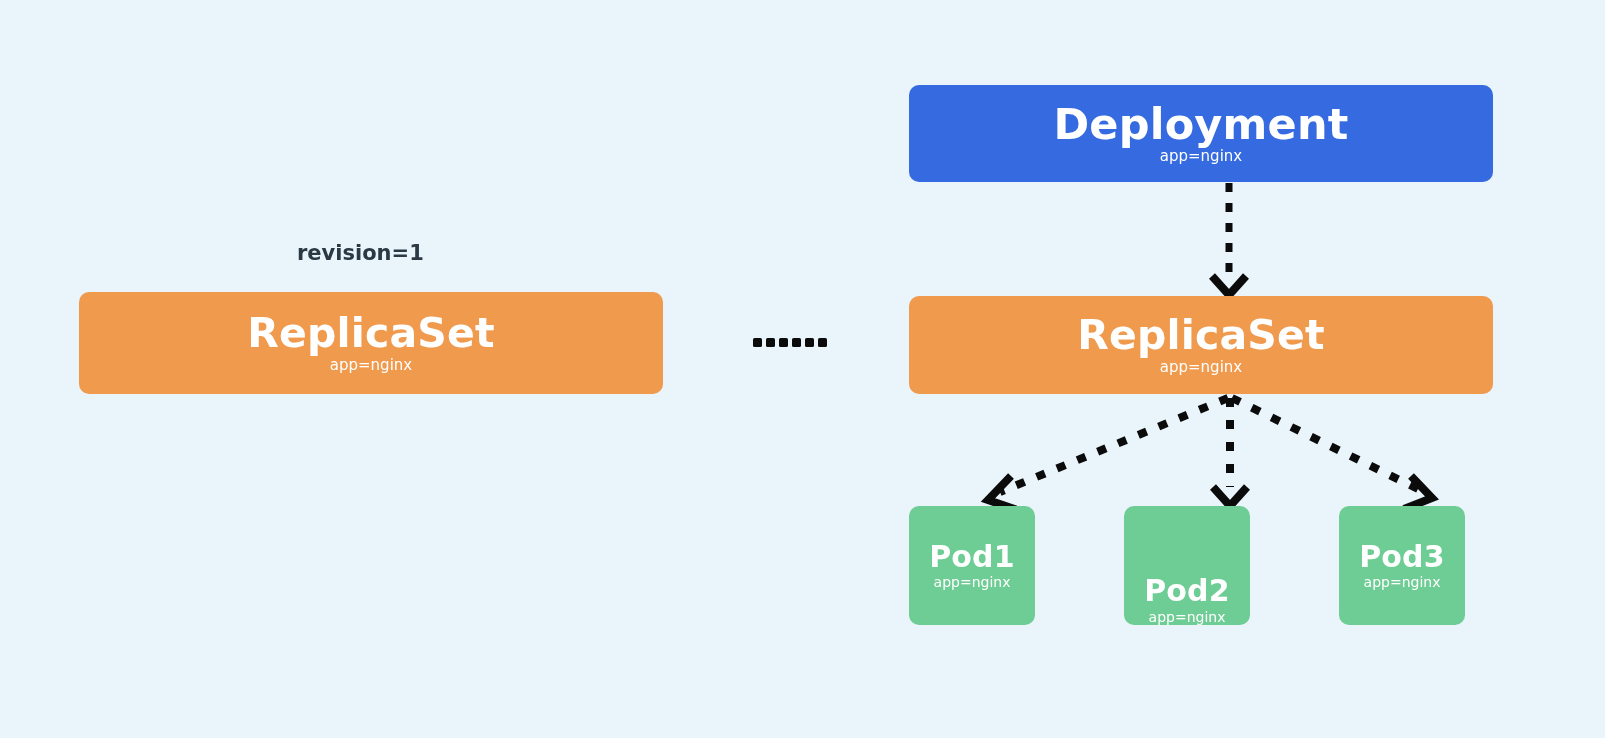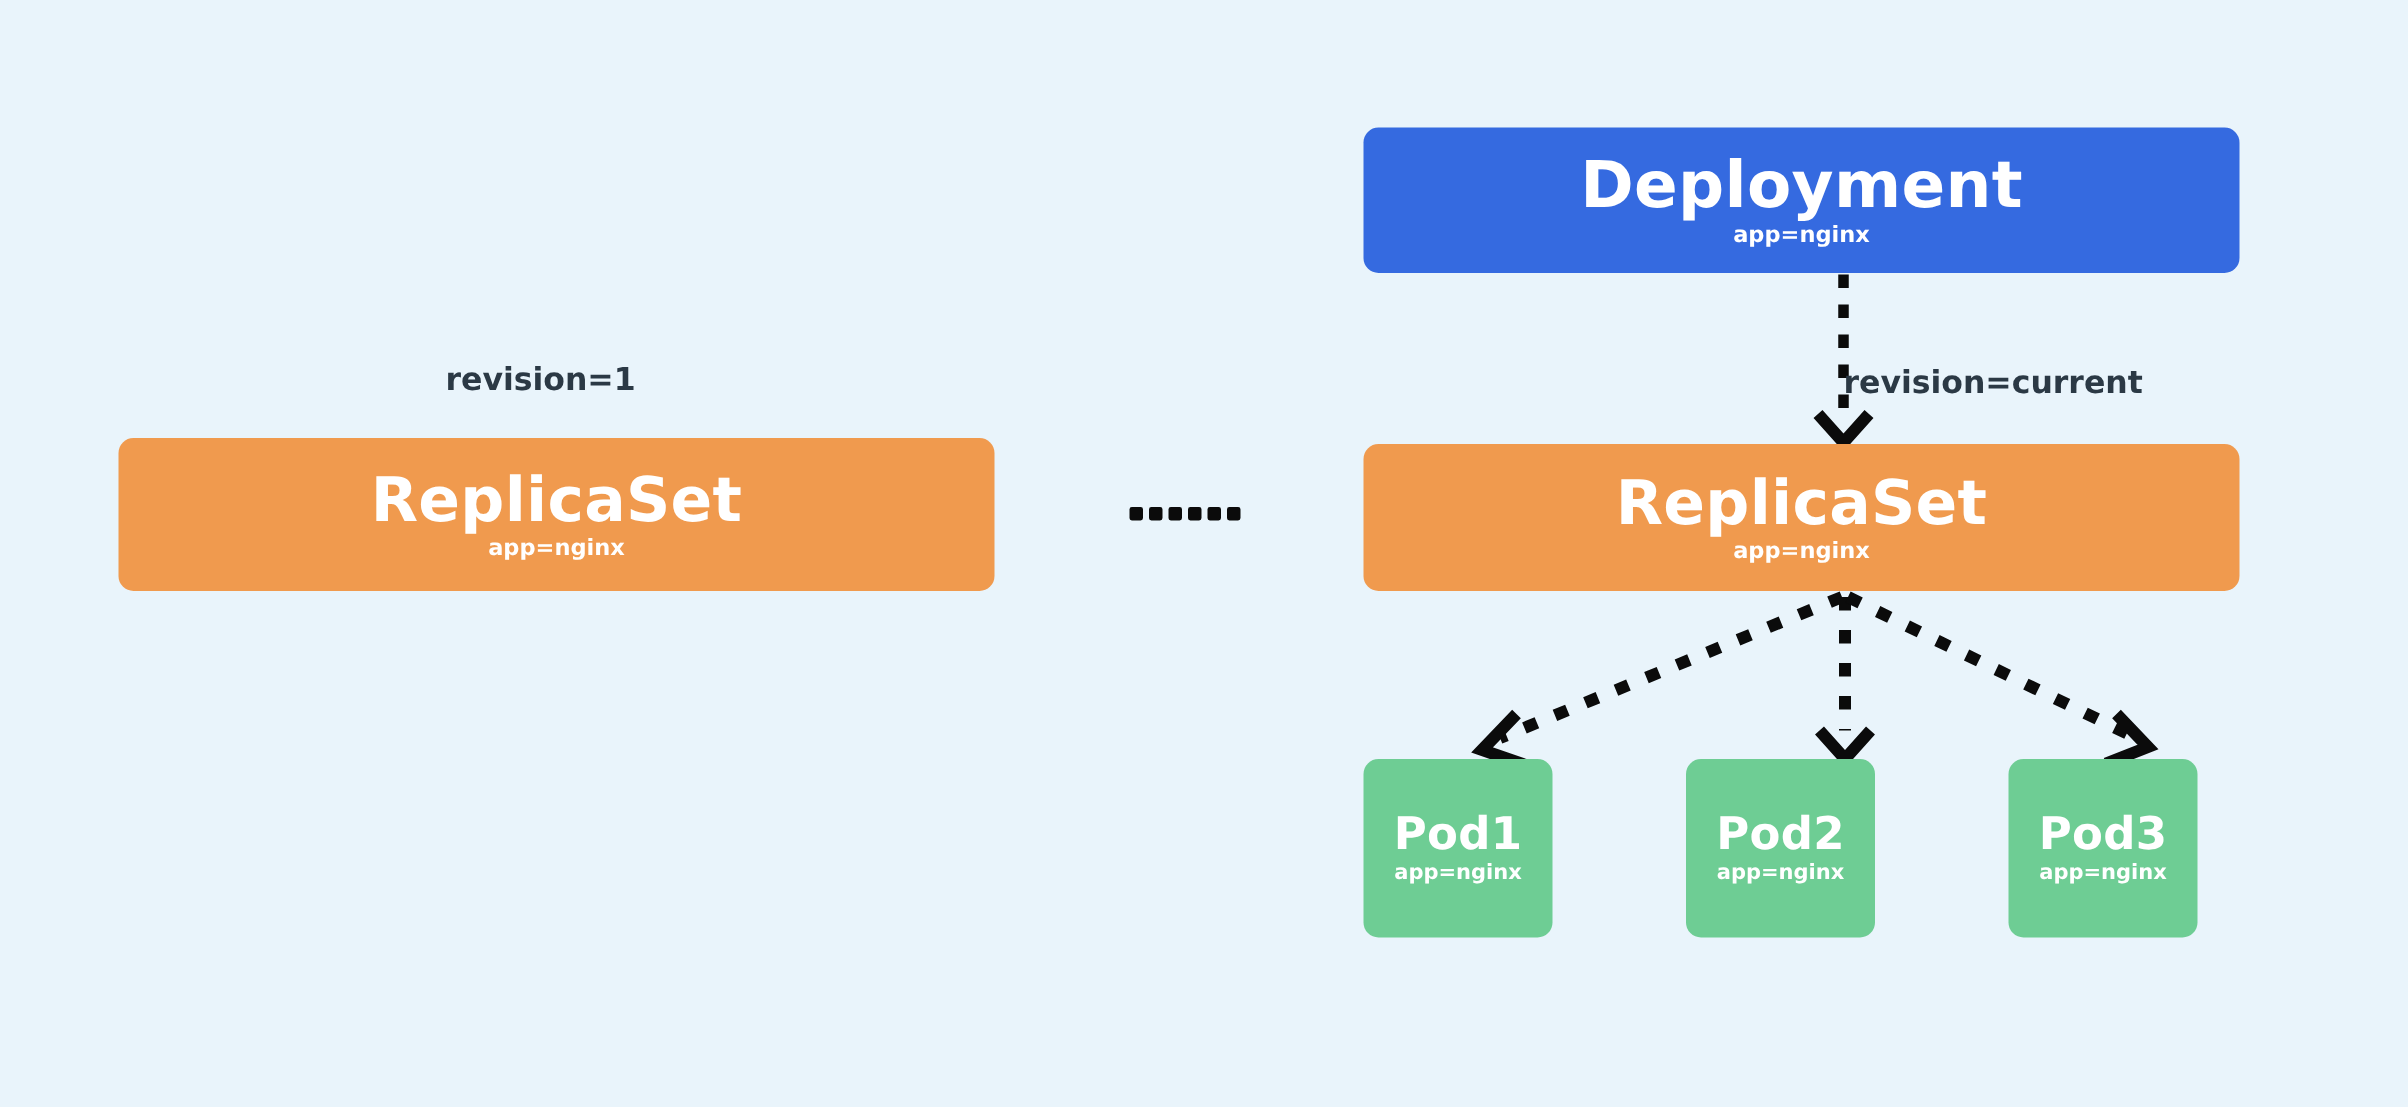--- a/index.html
+++ b/index.html
@@ -37,21 +37,21 @@
     justify-content: center;
     color: #ffffff;
   }
   .node .node-title {
     font-weight: 700;
     line-height: 1.05;
     letter-spacing: 0.2px;
     color: #ffffff;
   }
   .node .node-sub {
-    font-weight: 700;
+    font-weight: 400;
     line-height: 1.1;
     color: #ffffff;
   }
   
   #node-deployment {
     left: 909px;
     top: 85px;
     width: 584px;
     height: 97px;
     background: #356ae0;
@@ -84,21 +84,21 @@
   
   .pod {
     top: 506px;
     width: 126px;
     height: 119px;
     background: #6ecd94;
   }
   .pod .node-title { font-size: 30px; margin-bottom: 3px; }
   .pod .node-sub   { font-size: 14px; }
   #node-pod1 { left: 909px; }
-  #node-pod2 { left: 1124px; }
+  #node-pod2 { left: 1124px; justify-content: flex-end; }
   #node-pod3 { left: 1339px; }
 
   
   .edge-label {
     position: absolute;
     font-size: 21px;
     font-weight: 700;
     color: #2b3945;
     white-space: nowrap;
   }
@@ -139,21 +139,20 @@
       <rect x="805" y="338" width="9" height="9" rx="1.6"></rect>
       <rect x="818" y="338" width="9" height="9" rx="1.6"></rect>
     </g>
   </svg>
 
   <div class="node" id="node-deployment">
     <div class="node-title">Deployment</div>
     <div class="node-sub">app=nginx</div>
   </div>
 
-  <div class="edge-label" id="label-revision-current">revision=current</div>
 
   <div class="edge-label" id="label-revision-1">revision=1</div>
 
   <div class="node" id="node-replicaset-old">
     <div class="node-title">ReplicaSet</div>
     <div class="node-sub">app=nginx</div>
   </div>
 
   <div class="node" id="node-replicaset-current">
     <div class="node-title">ReplicaSet</div>

